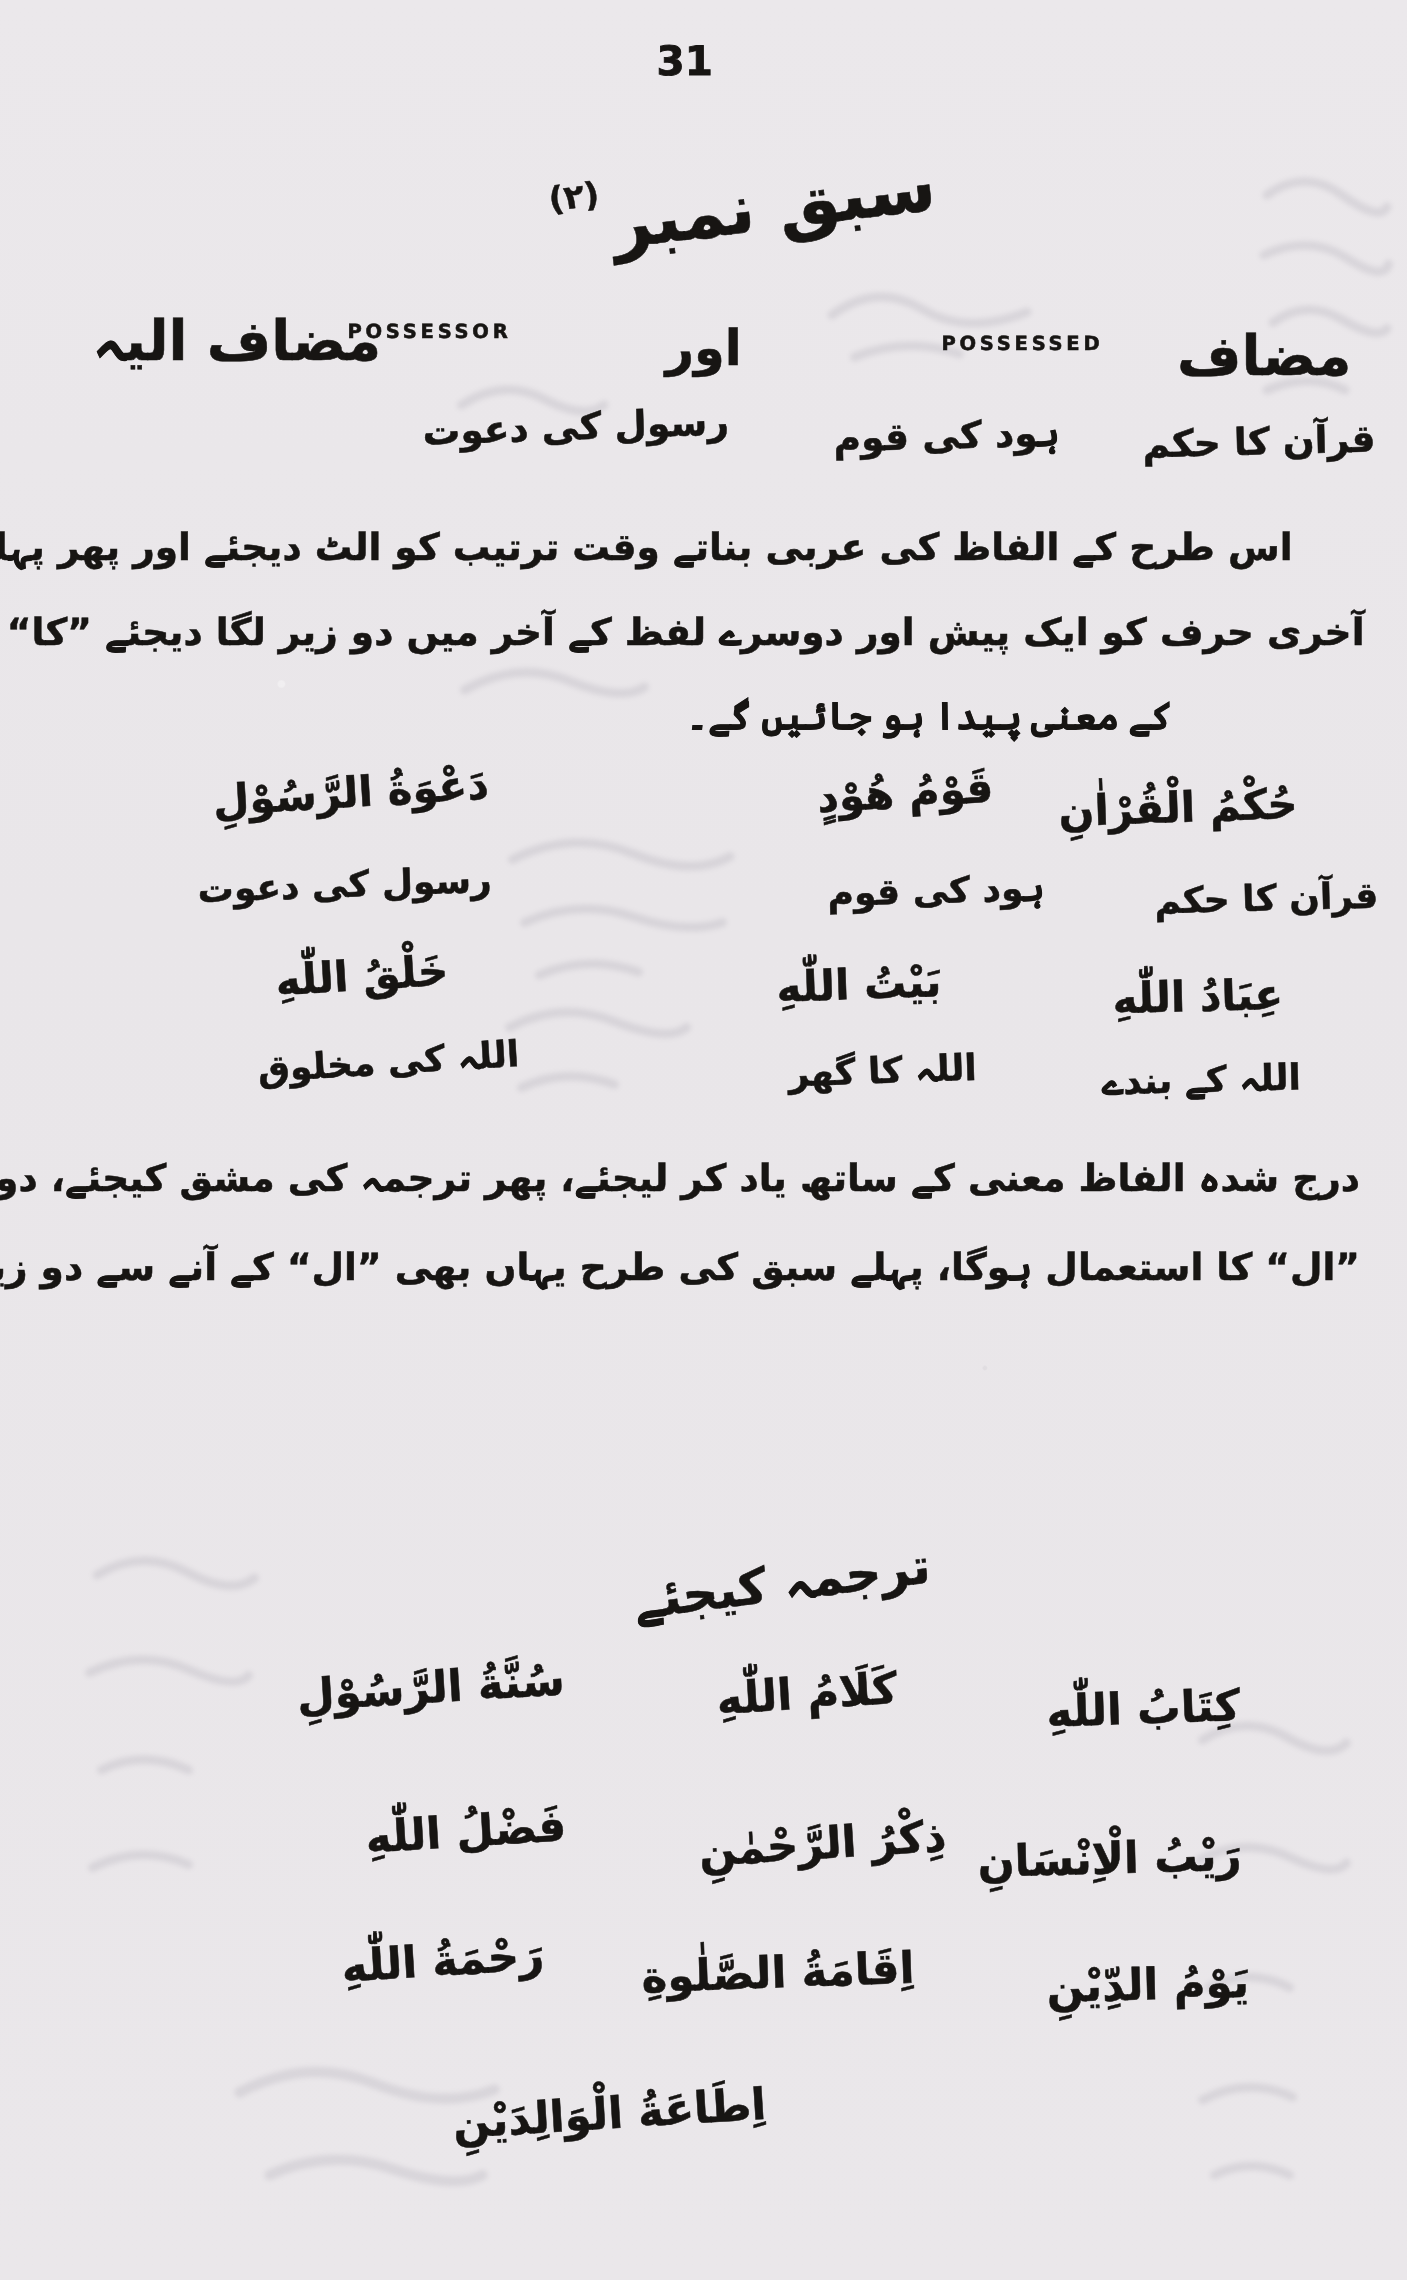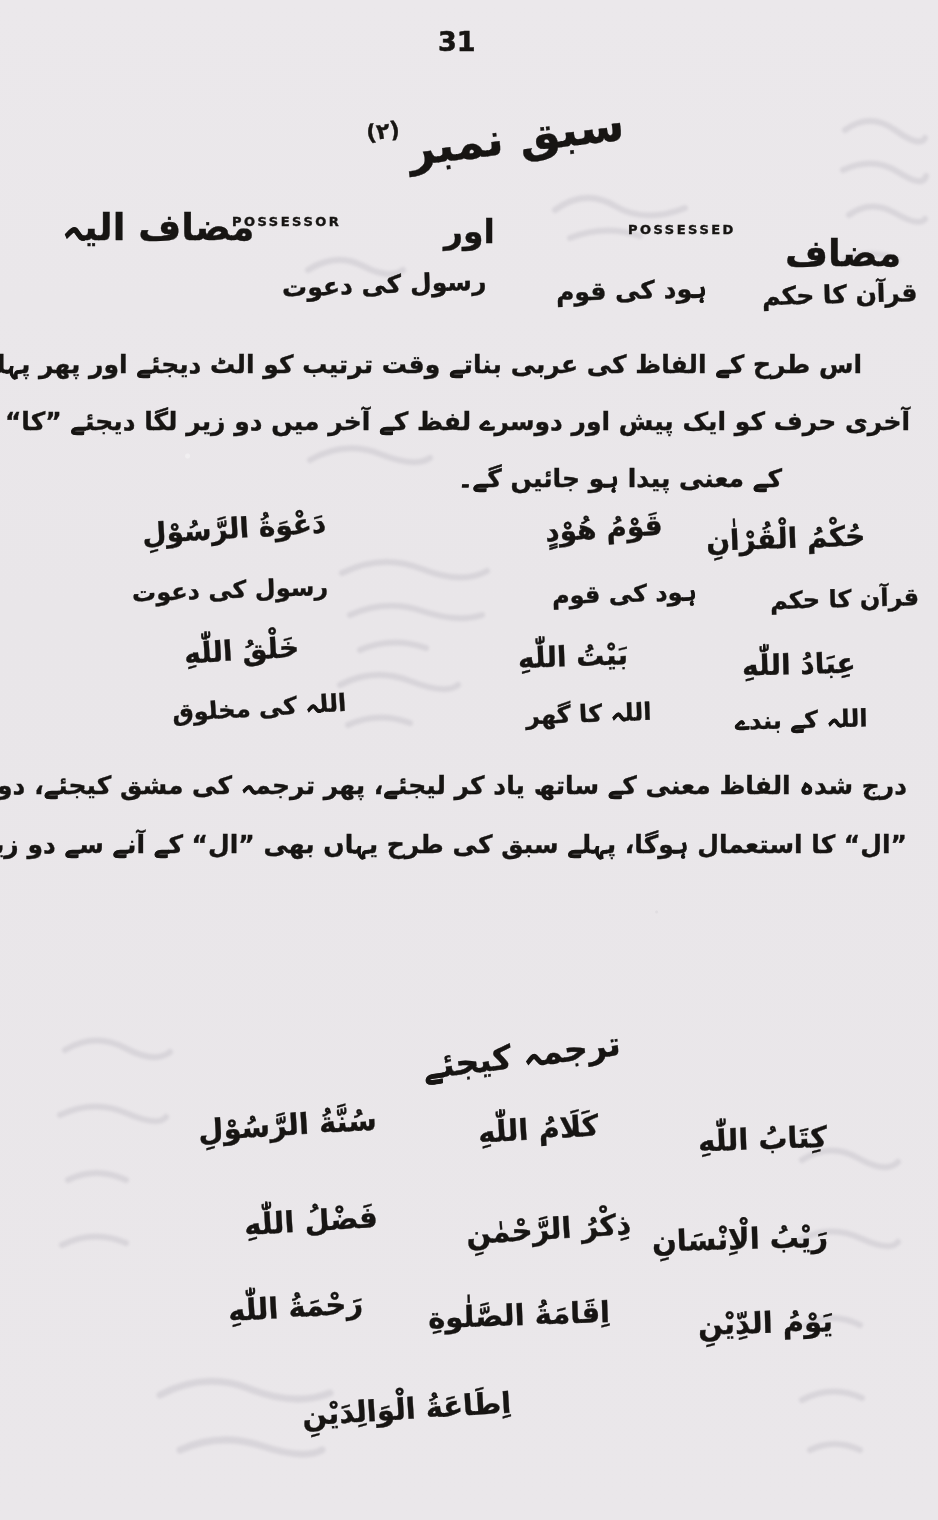--- a/index.html
+++ b/index.html
@@ -129,34 +129,34 @@
       <path d="M20 40 q45 -24 90 -6 t80 4"></path>
           <path d="M40 95 q40 -18 82 -4 t60 4"></path>
         </g>
       </svg>
   </div>
 
   <div class="abs pgnum" style="left:438px;top:26px;">31</div>
 
   <div class="abs ar title" style="left:368px;top:112px;"><span>سبق نمبر</span><sup>(۲)</sup></div>
 
-  <div class="abs ar hdr-ur" style="left:785px;top:232px;">مضاف</div>
+  <div class="abs ar hdr-ur" style="left:785px;top:216px;">مضاف</div>
   <div class="abs hdr-en" style="left:628px;top:222px;">POSSESSED</div>
   <div class="abs ar hdr-and" style="left:444px;top:212px;text-align:right;">اور</div>
   <div class="abs hdr-en" style="left:232px;top:214px;">POSSESSOR</div>
   <div class="abs ar hdr-ur" style="left:62px;top:206px;">مضاف الیہ</div>
 
   <div class="abs ar ex-ur tilt3" style="left:762px;top:280px;">قرآن کا حکم</div>
   <div class="abs ar ex-ur tilt3" style="left:556px;top:276px;">ہود کی قوم</div>
   <div class="abs ar ex-ur tilt1" style="left:282px;top:270px;">رسول کی دعوت</div>
 
   <div class="abs ar para" style="left:48px;top:336px;">
     <span class="ln" style="padding-left:0;padding-right:48px;">اس طرح کے الفاظ کی عربی بناتے وقت ترتیب کو الٹ دیجئے اور پھر پہلے لفظ کے</span>
     <span class="ln">آخری حرف کو ایک پیش اور دوسرے لفظ کے آخر میں دو زیر لگا دیجئے ”کا“ اور ”کی“،</span>
-    <span class="ln" style="padding-right:128px;">کے معنی پیدا ہو جائیں گے۔</span>
+    <span class="ln" style="padding-right:128px;font-family:Liberation Serif, serif;">کے معنی پیدا ہو جائیں گے۔</span>
   </div>
 
   <div class="abs ar pair-ar tilt1" style="left:706px;top:522px;">حُكْمُ الْقُرْاٰنِ</div>
   <div class="abs ar pair-ar tilt2" style="left:545px;top:512px;">قَوْمُ هُوْدٍ</div>
   <div class="abs ar pair-ar tilt2" style="left:142px;top:512px;">دَعْوَةُ الرَّسُوْلِ</div>
 
   <div class="abs ar pair-ur tilt3" style="left:770px;top:585px;">قرآن کا حکم</div>
   <div class="abs ar pair-ur tilt3" style="left:552px;top:580px;">ہود کی قوم</div>
   <div class="abs ar pair-ur tilt1" style="left:132px;top:576px;">رسول کی دعوت</div>
 

